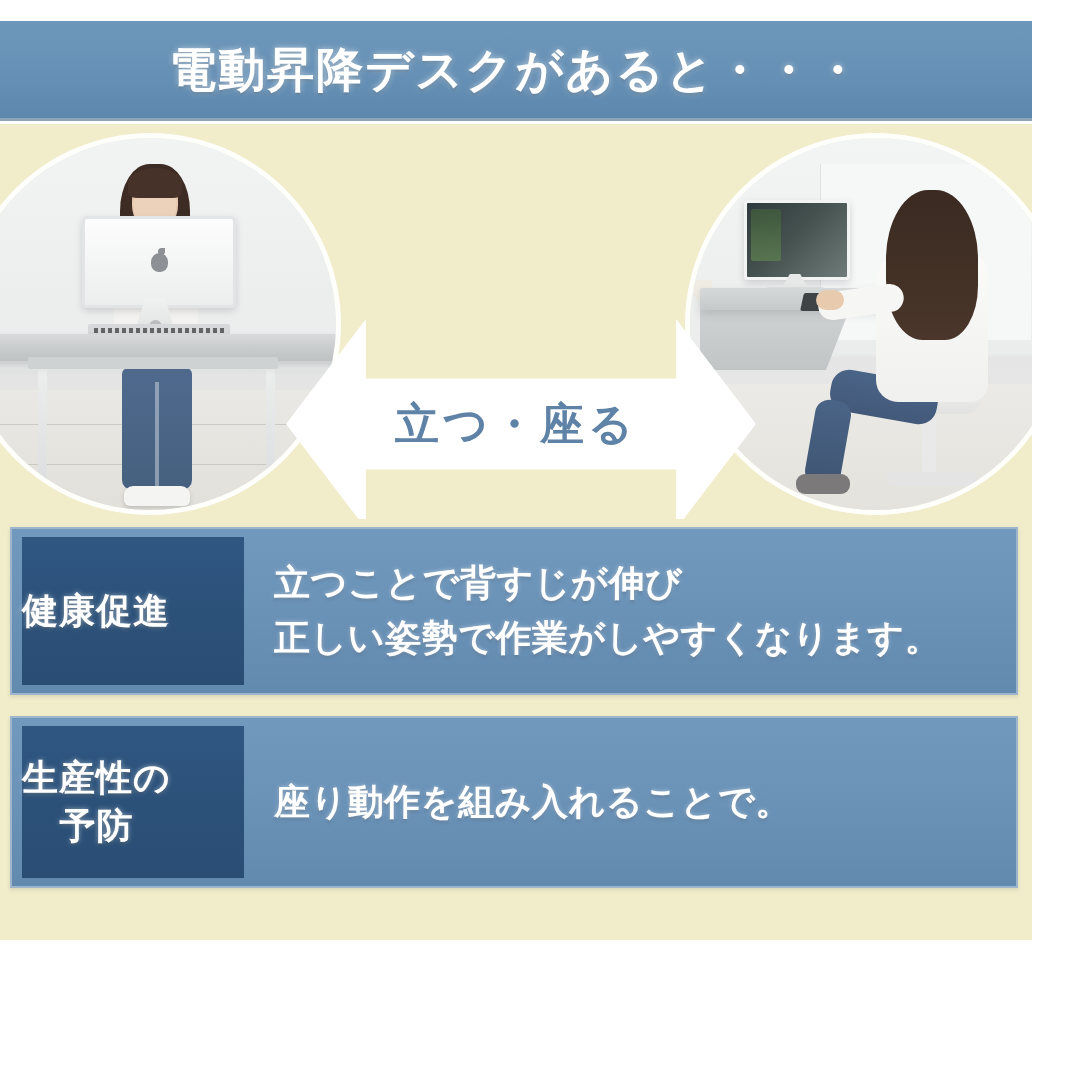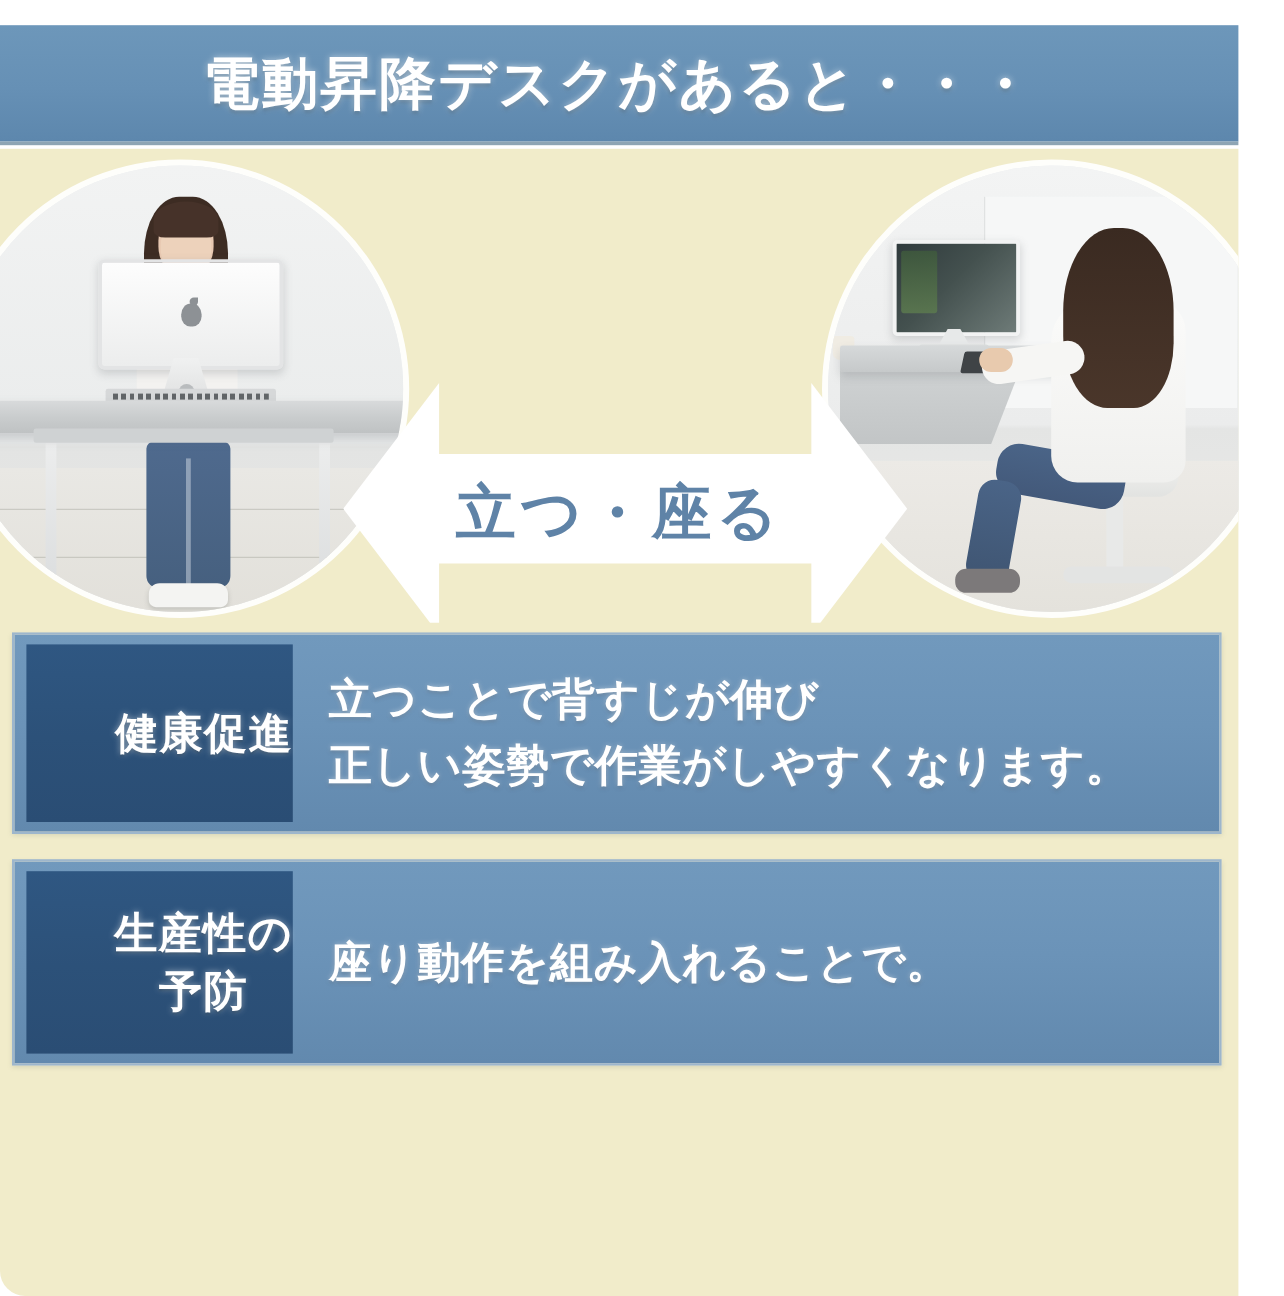--- a/index.html
+++ b/index.html
@@ -11,24 +11,23 @@
   body {
     width: 1070px;
     height: 1080px;
     overflow: hidden;
     font-family: "Liberation Sans", "DejaVu Sans", sans-serif;
   }
 
   .poster {
     position: relative;
     width: 1070px;
-    height: 1080px;
+    height: 940px;
     background: #ffffff;
     overflow: hidden;
-    border-radius: 21px;
   }
 
   
   .header-band {
     position: absolute;
     left: 0;
     top: 21px;
     width: 1032px;
     height: 100px;
     background: linear-gradient(180deg, #6d97ba 0%, #6690b5 55%, #5d87ad 100%);
@@ -311,21 +310,21 @@
     );
     filter: drop-shadow(0 0 14px rgba(255,255,255,0.95));
   }
 
   .arrow-label {
     position: absolute;
     left: 0; right: 0;
     top: 278px;
     text-align: center;
     color: #5f83a7;
-    font-size: 50px;
+    font-size: 44px;
     font-weight: bold;
     letter-spacing: 4px;
     line-height: 1;
     text-shadow: 0 0 10px #ffffff, 0 0 18px #ffffff;
     z-index: 4;
   }
 
   
   .rows {
     position: absolute;
@@ -346,21 +345,21 @@
   .row-1 { height: 168px; }
   .row-2 { height: 176px; }
   .row-3 { height: 172px; }
 
   .row-label {
     flex: 0 0 222px;
     margin: 8px 0 8px 10px;
     background: linear-gradient(180deg,#2f5782 0%, #2c5179 52%, #2a4d74 100%);
     display: flex;
     align-items: center;
-    justify-content: flex-end;
+    justify-content: flex-start;
     text-align: center;
     box-sizing: border-box;
   }
   .row-label-text {
     color: #ffffff;
     font-size: 36px;
     font-weight: bold;
     line-height: 1.32;
     letter-spacing: 1px;
     text-shadow: 0 0 5px rgba(255,255,255,0.5), 0 2px 2px rgba(20,45,70,0.55);

